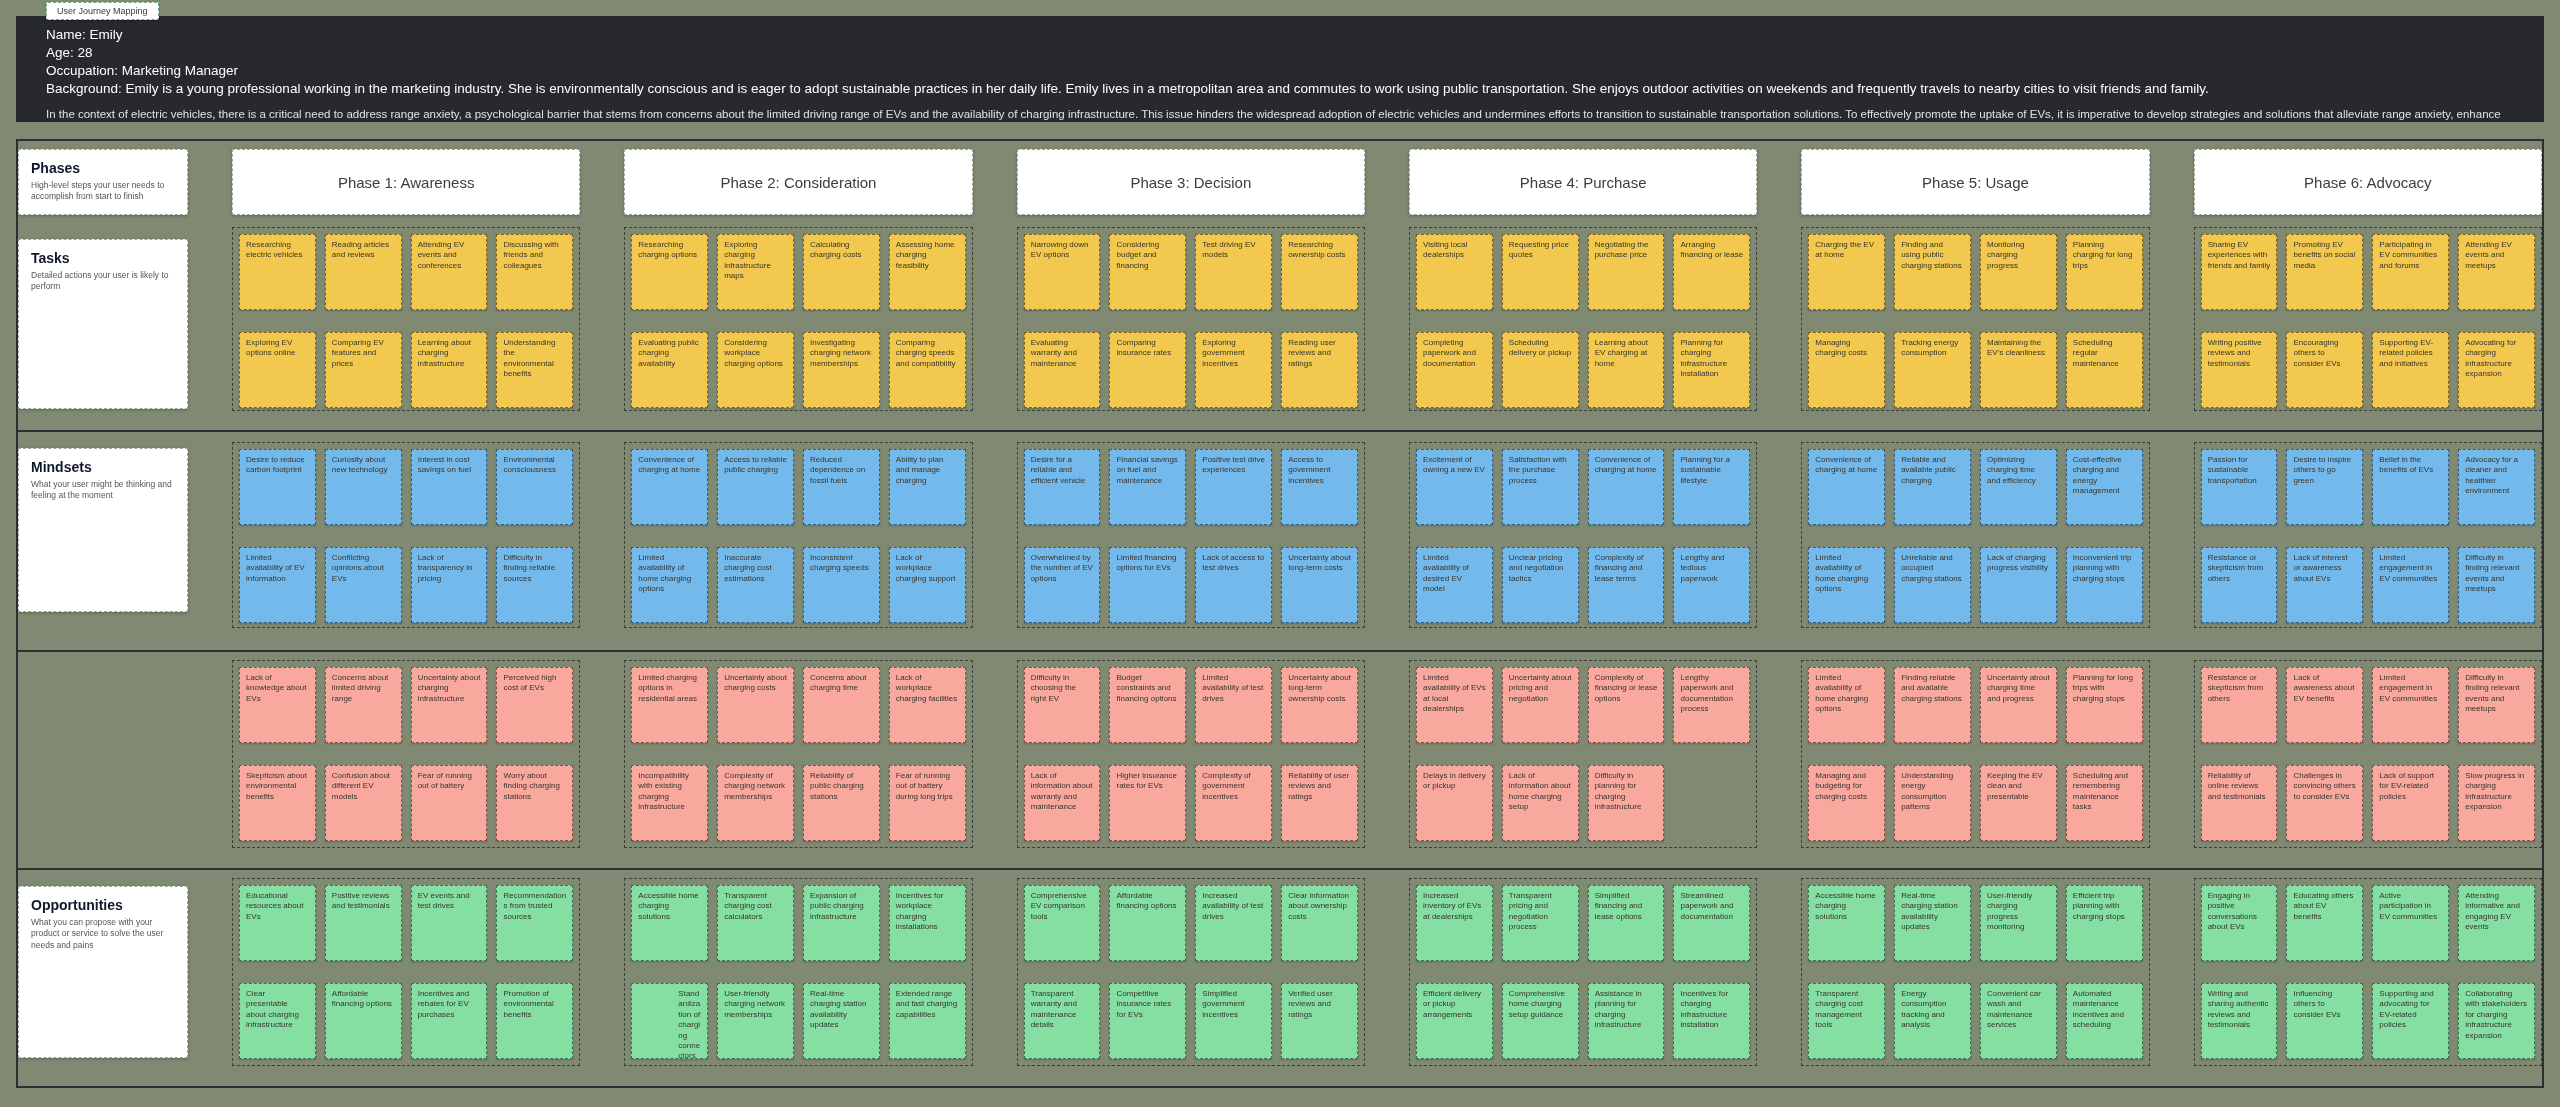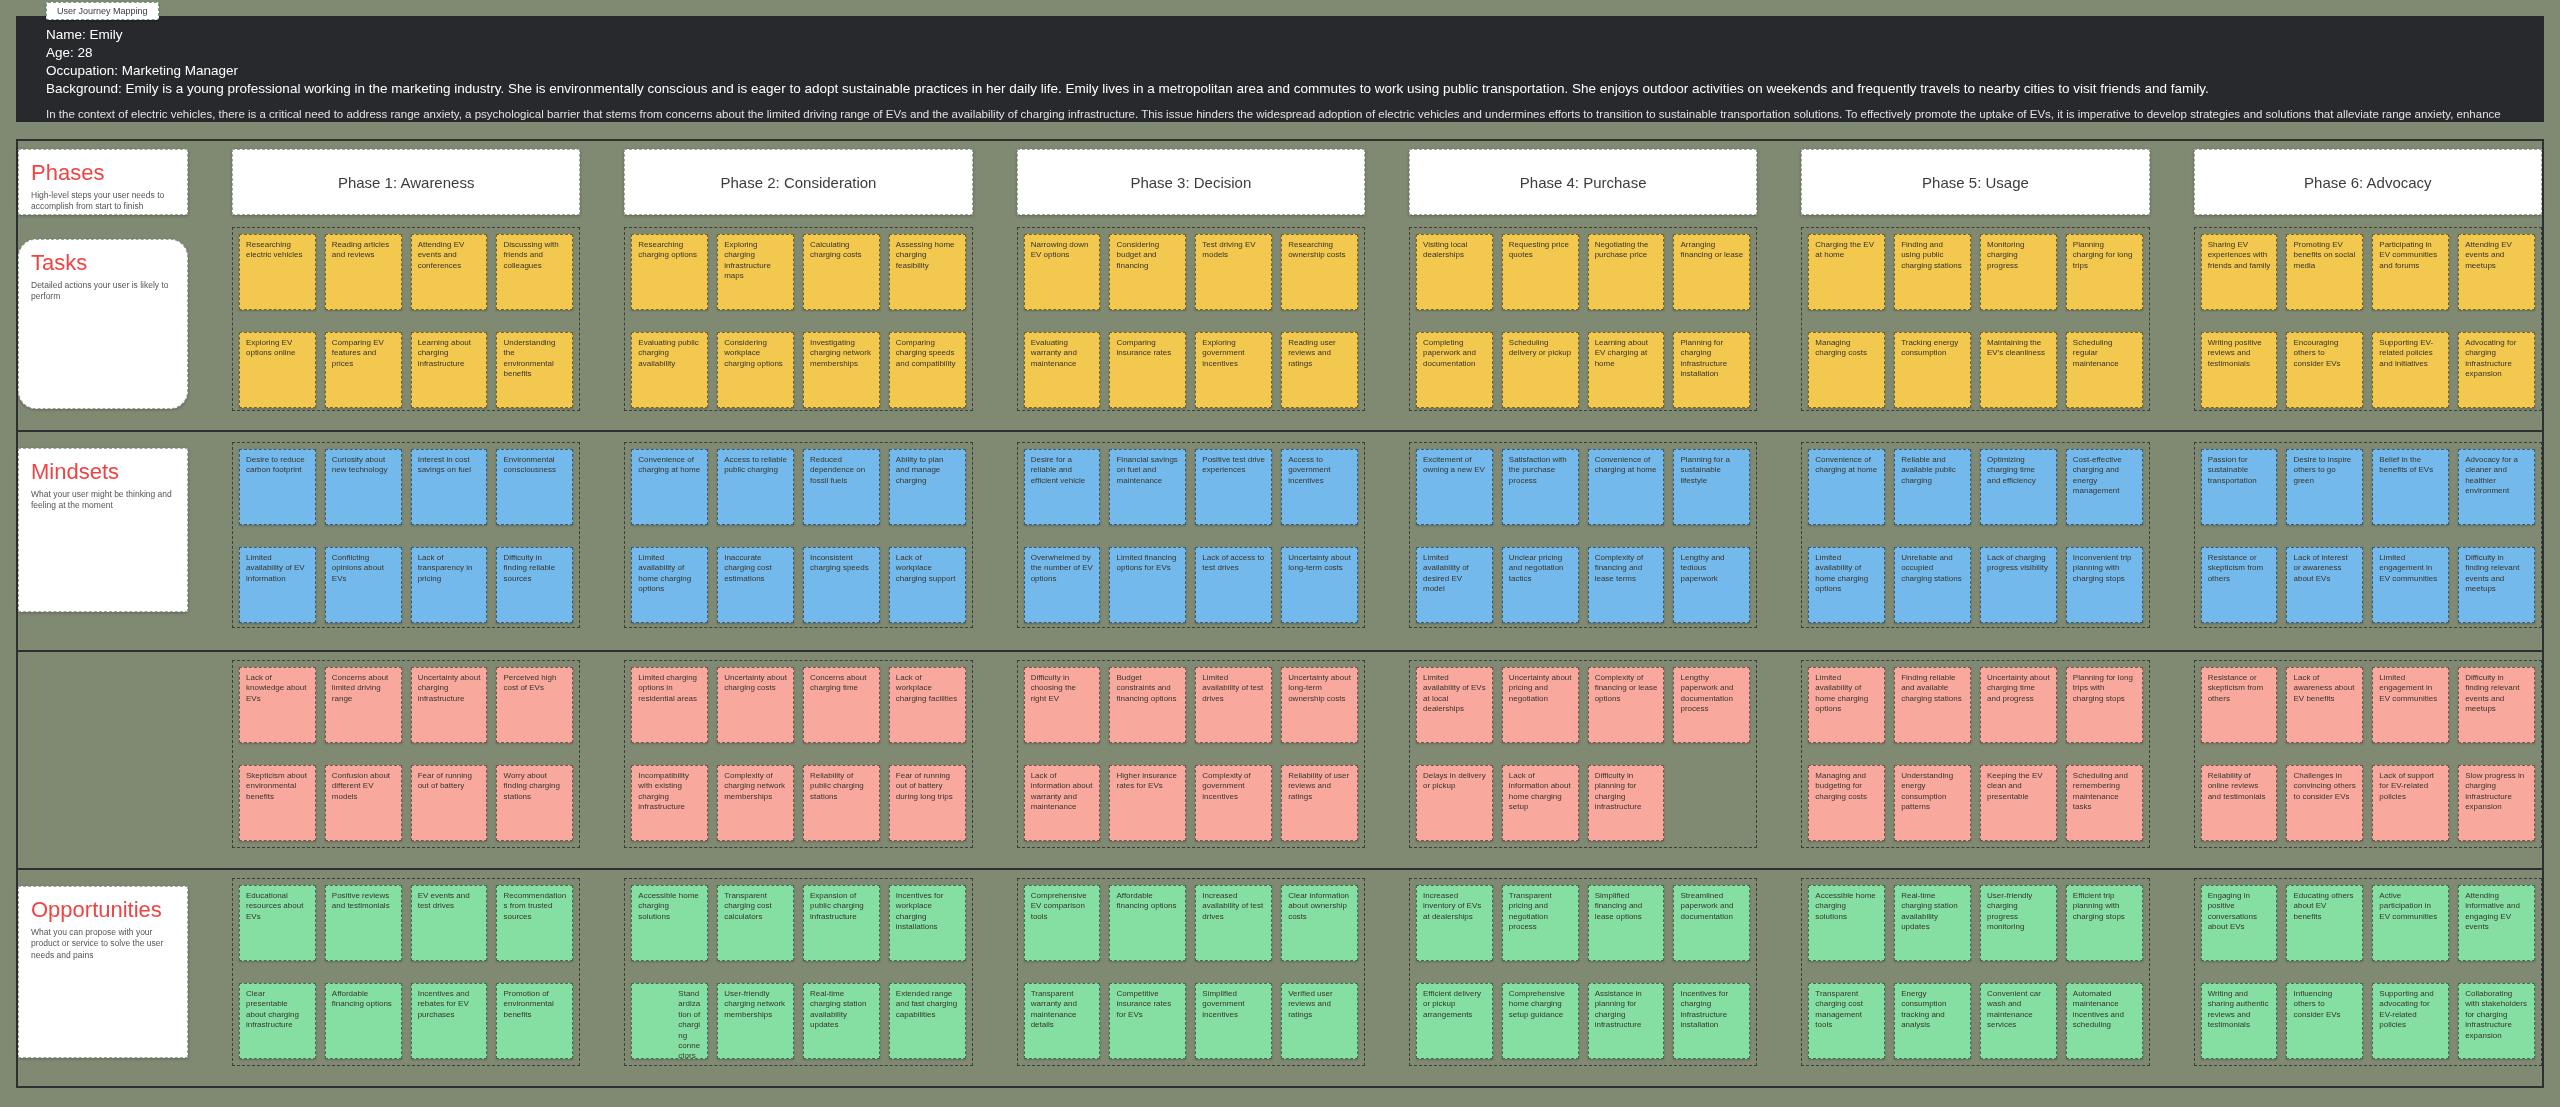--- a/index.html
+++ b/index.html
@@ -54,25 +54,25 @@
   .band-4 { height: 218px; }
 
   .label-card {
     grid-column: 1;
     background: #ffffff;
     border: 1px dashed #9aa79b;
     box-shadow: 0 1px 3px rgba(0,0,0,.25);
     padding: 10px 12px;
     overflow: hidden;
   }
-  .label-title { font-size: 22px; font-weight: 400; color: #ef4444; }
+  .label-title { font-size: 14px; font-weight: 700; color: #0f172a; }
   .label-desc { font-size: 8.5px; color: #555; margin-top: 4px; line-height: 1.35; }
 
   .band-1 .label-phases { grid-row: 1; margin-top: 8px; height: 66px; }
-  .band-1 .label-tasks  { grid-row: 2; margin-top: 16px; height: 170px; border-radius: 18px; }
+  .band-1 .label-tasks  { grid-row: 2; margin-top: 16px; height: 170px; }
   .band-2 .label-card { margin-top: 16px; height: 164px; }
   .band-3 .label-card { margin-top: 16px; height: 170px; }
   .band-4 .label-card { margin-top: 16px; height: 172px; }
 
   .phase-card {
     margin-top: 8px; height: 66px;
     background: #ffffff;
     border: 1px dashed #9aa79b;
     box-shadow: 0 1px 3px rgba(0,0,0,.25);
     display: flex; align-items: center; justify-content: center;

